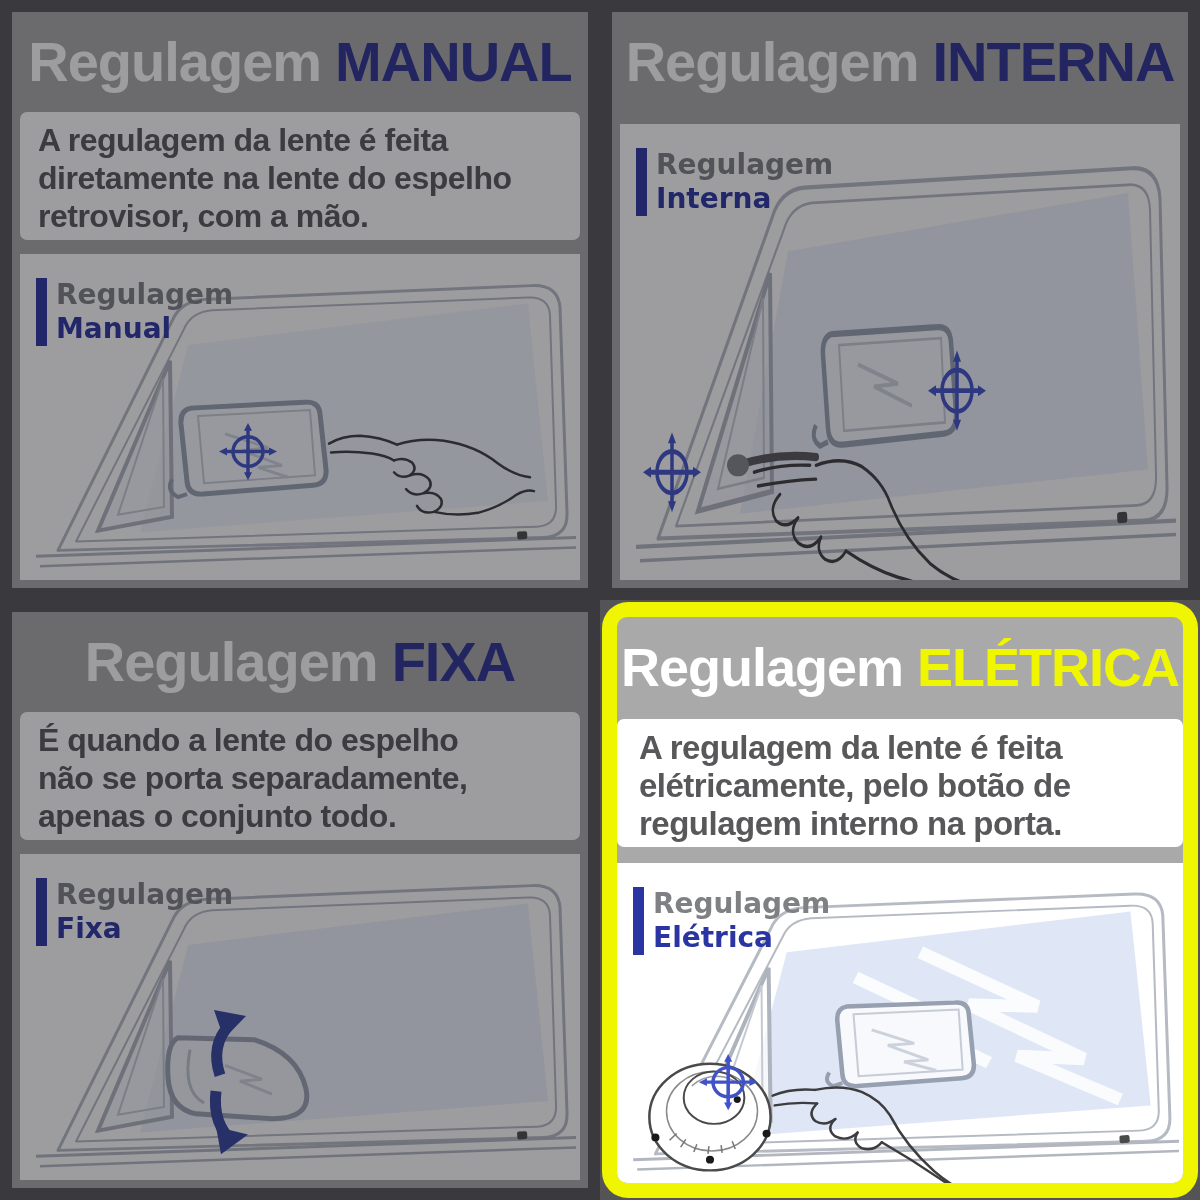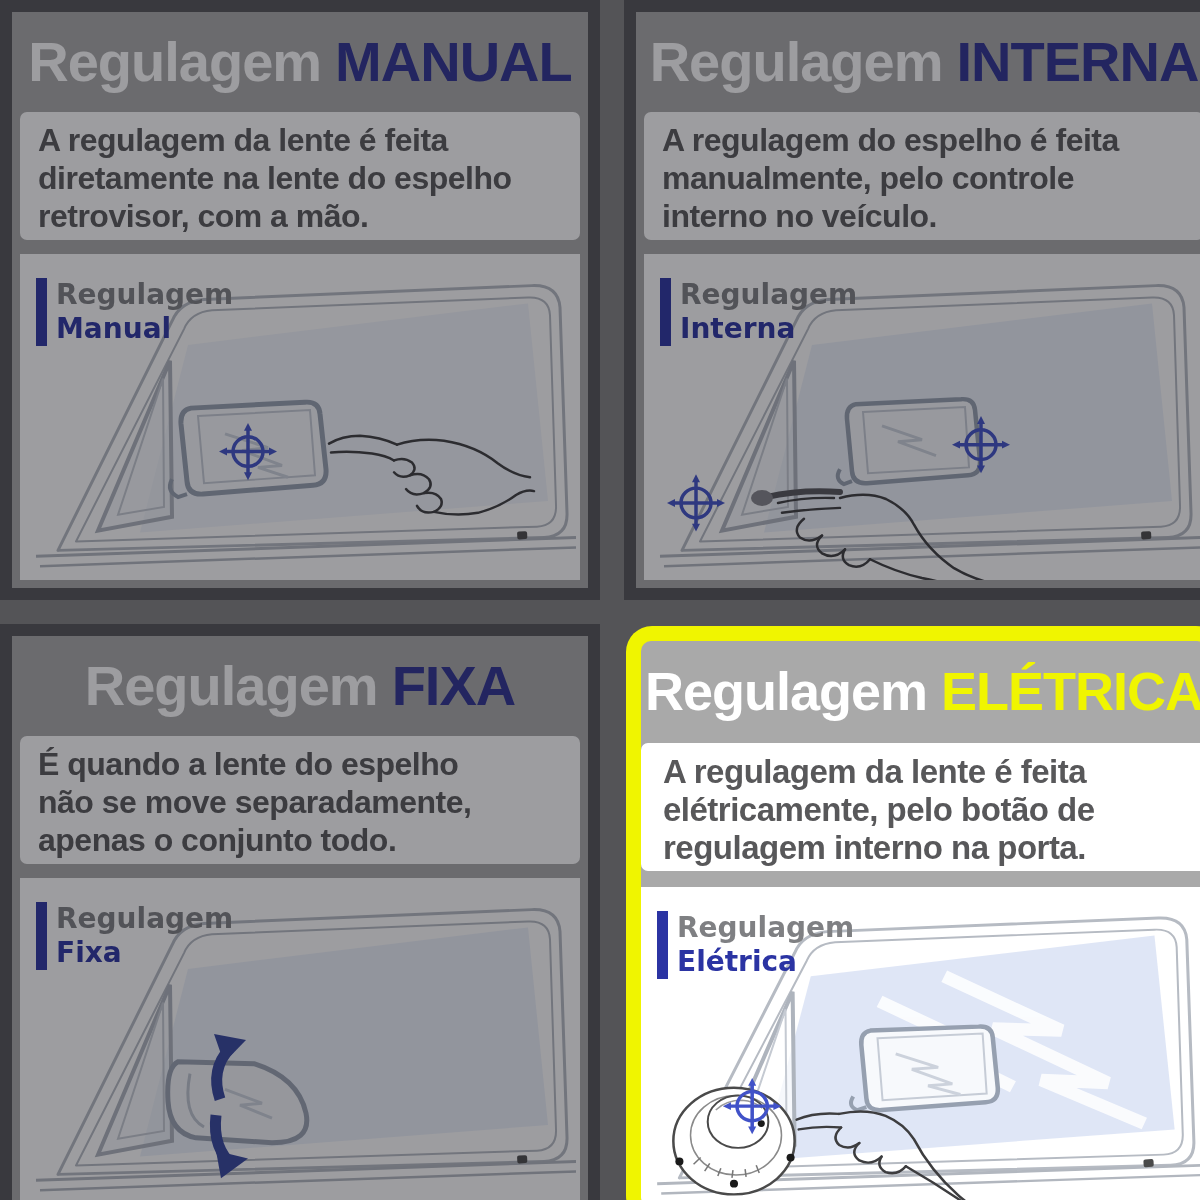--- a/index.html
+++ b/index.html
@@ -6,21 +6,21 @@
   body{
     width:1200px;height:1200px;
     background:#545457;
     font-family:"Liberation Sans",sans-serif;
     overflow:hidden;
   }
   .grid{
     display:grid;
     grid-template-columns:600px 600px;
     grid-template-rows:600px 600px;
-    width:1200px;height:1200px;gap:24px;
+    width:1200px;height:1200px;
   }
   .cell{position:relative;}
 
   
   .card{
     position:absolute; inset:12px;
     background:#a9a9a9;
     display:flex; flex-direction:column;
   }
   .header{
@@ -149,23 +149,20 @@
     </div>
     <div class="dim"></div>
   </div>
 
   <div class="cell">
     <div class="card">
       <div class="header">
         <span class="t-prefix">Regulagem</span>
         <span class="accent-blue">INTERNA</span>
       </div>
-      <div class="desc">A regulagem do espelho é feita
-manualmente, pelo controle
-interno no veículo.</div>
       <div class="illus">
         <svg viewBox="0 0 560 330" preserveAspectRatio="none">
           <g stroke="#b6bbc3" fill="none" stroke-linejoin="round" stroke-linecap="round">
             <path d="M38 300 L152 68 Q160 48 184 46 L512 32 Q538 31 540 54 L547 262 Q548 286 524 287 L38 300" stroke-width="3"></path>
             <path d="M56 291 L164 76 Q171 59 192 57 L508 44 Q529 43 530 62 L536 254 Q537 275 517 276 L56 291" stroke-width="2"></path>
           </g>
           <polygon points="168,92 508,50 528,250 120,282" fill="#dde5f6" opacity="0.55"></polygon>
           <g stroke="#aeb4bd" fill="none">
             <path d="M150 108 L152 266 L78 280 Z" stroke-width="4" fill="#eef1f8" fill-opacity="0.5"></path>
             <path d="M143 126 L144 256 L98 264 Z" stroke-width="2" stroke="#c5cad2"></path>
@@ -225,21 +222,21 @@
     <div class="dim"></div>
   </div>
 
   <div class="cell">
     <div class="card">
       <div class="header">
         <span class="t-prefix">Regulagem</span>
         <span class="accent-blue">FIXA</span>
       </div>
       <div class="desc">É quando a lente do espelho
-não se move separadamente,
+não se porta separadamente,
 apenas o conjunto todo.</div>
       <div class="illus">
         <svg viewBox="0 0 560 330" preserveAspectRatio="none">
           <g stroke="#b6bbc3" fill="none" stroke-linejoin="round" stroke-linecap="round">
             <path d="M38 300 L152 68 Q160 48 184 46 L512 32 Q538 31 540 54 L547 262 Q548 286 524 287 L38 300" stroke-width="3"></path>
             <path d="M56 291 L164 76 Q171 59 192 57 L508 44 Q529 43 530 62 L536 254 Q537 275 517 276 L56 291" stroke-width="2"></path>
           </g>
           <polygon points="168,92 508,50 528,250 120,282" fill="#dde5f6" opacity="0.55"></polygon>
           <g stroke="#aeb4bd" fill="none">
             <path d="M150 108 L152 266 L78 280 Z" stroke-width="4" fill="#eef1f8" fill-opacity="0.5"></path>

